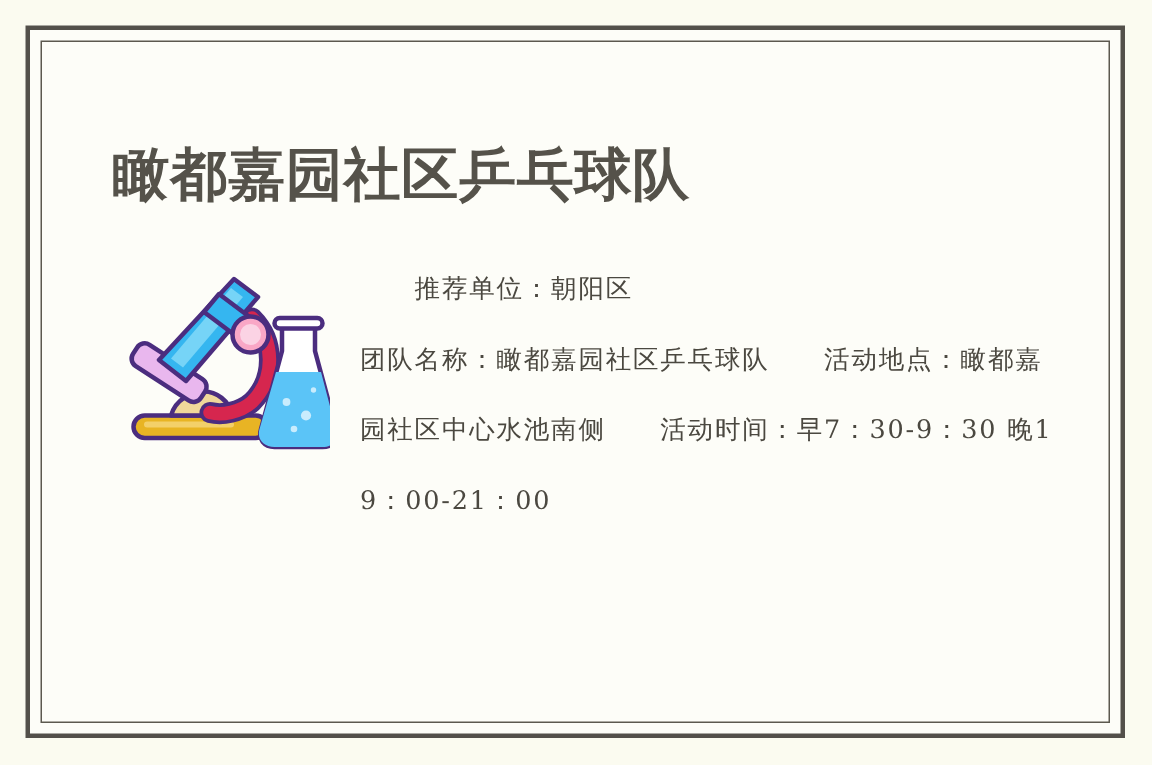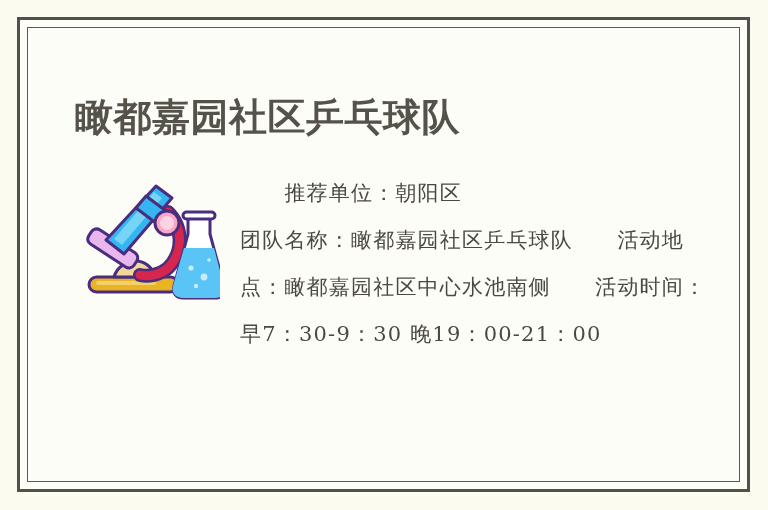--- a/index.html
+++ b/index.html
@@ -67,21 +67,21 @@
     width: 136px;
     height: 124px;
   }
 
   #body-text {
     position: absolute;
     left: 212px;
     top: 0;
     width: 470px;
     font-family: "DejaVu Serif", "Liberation Serif", serif;
-    font-size: 21px;
+    font-size: 17px;
     line-height: 47px;
     letter-spacing: 1.2px;
     color: #4b4840;
     white-space: pre-wrap;
     word-break: break-all;
   }
 </style>
 </head>
 <body>
 

